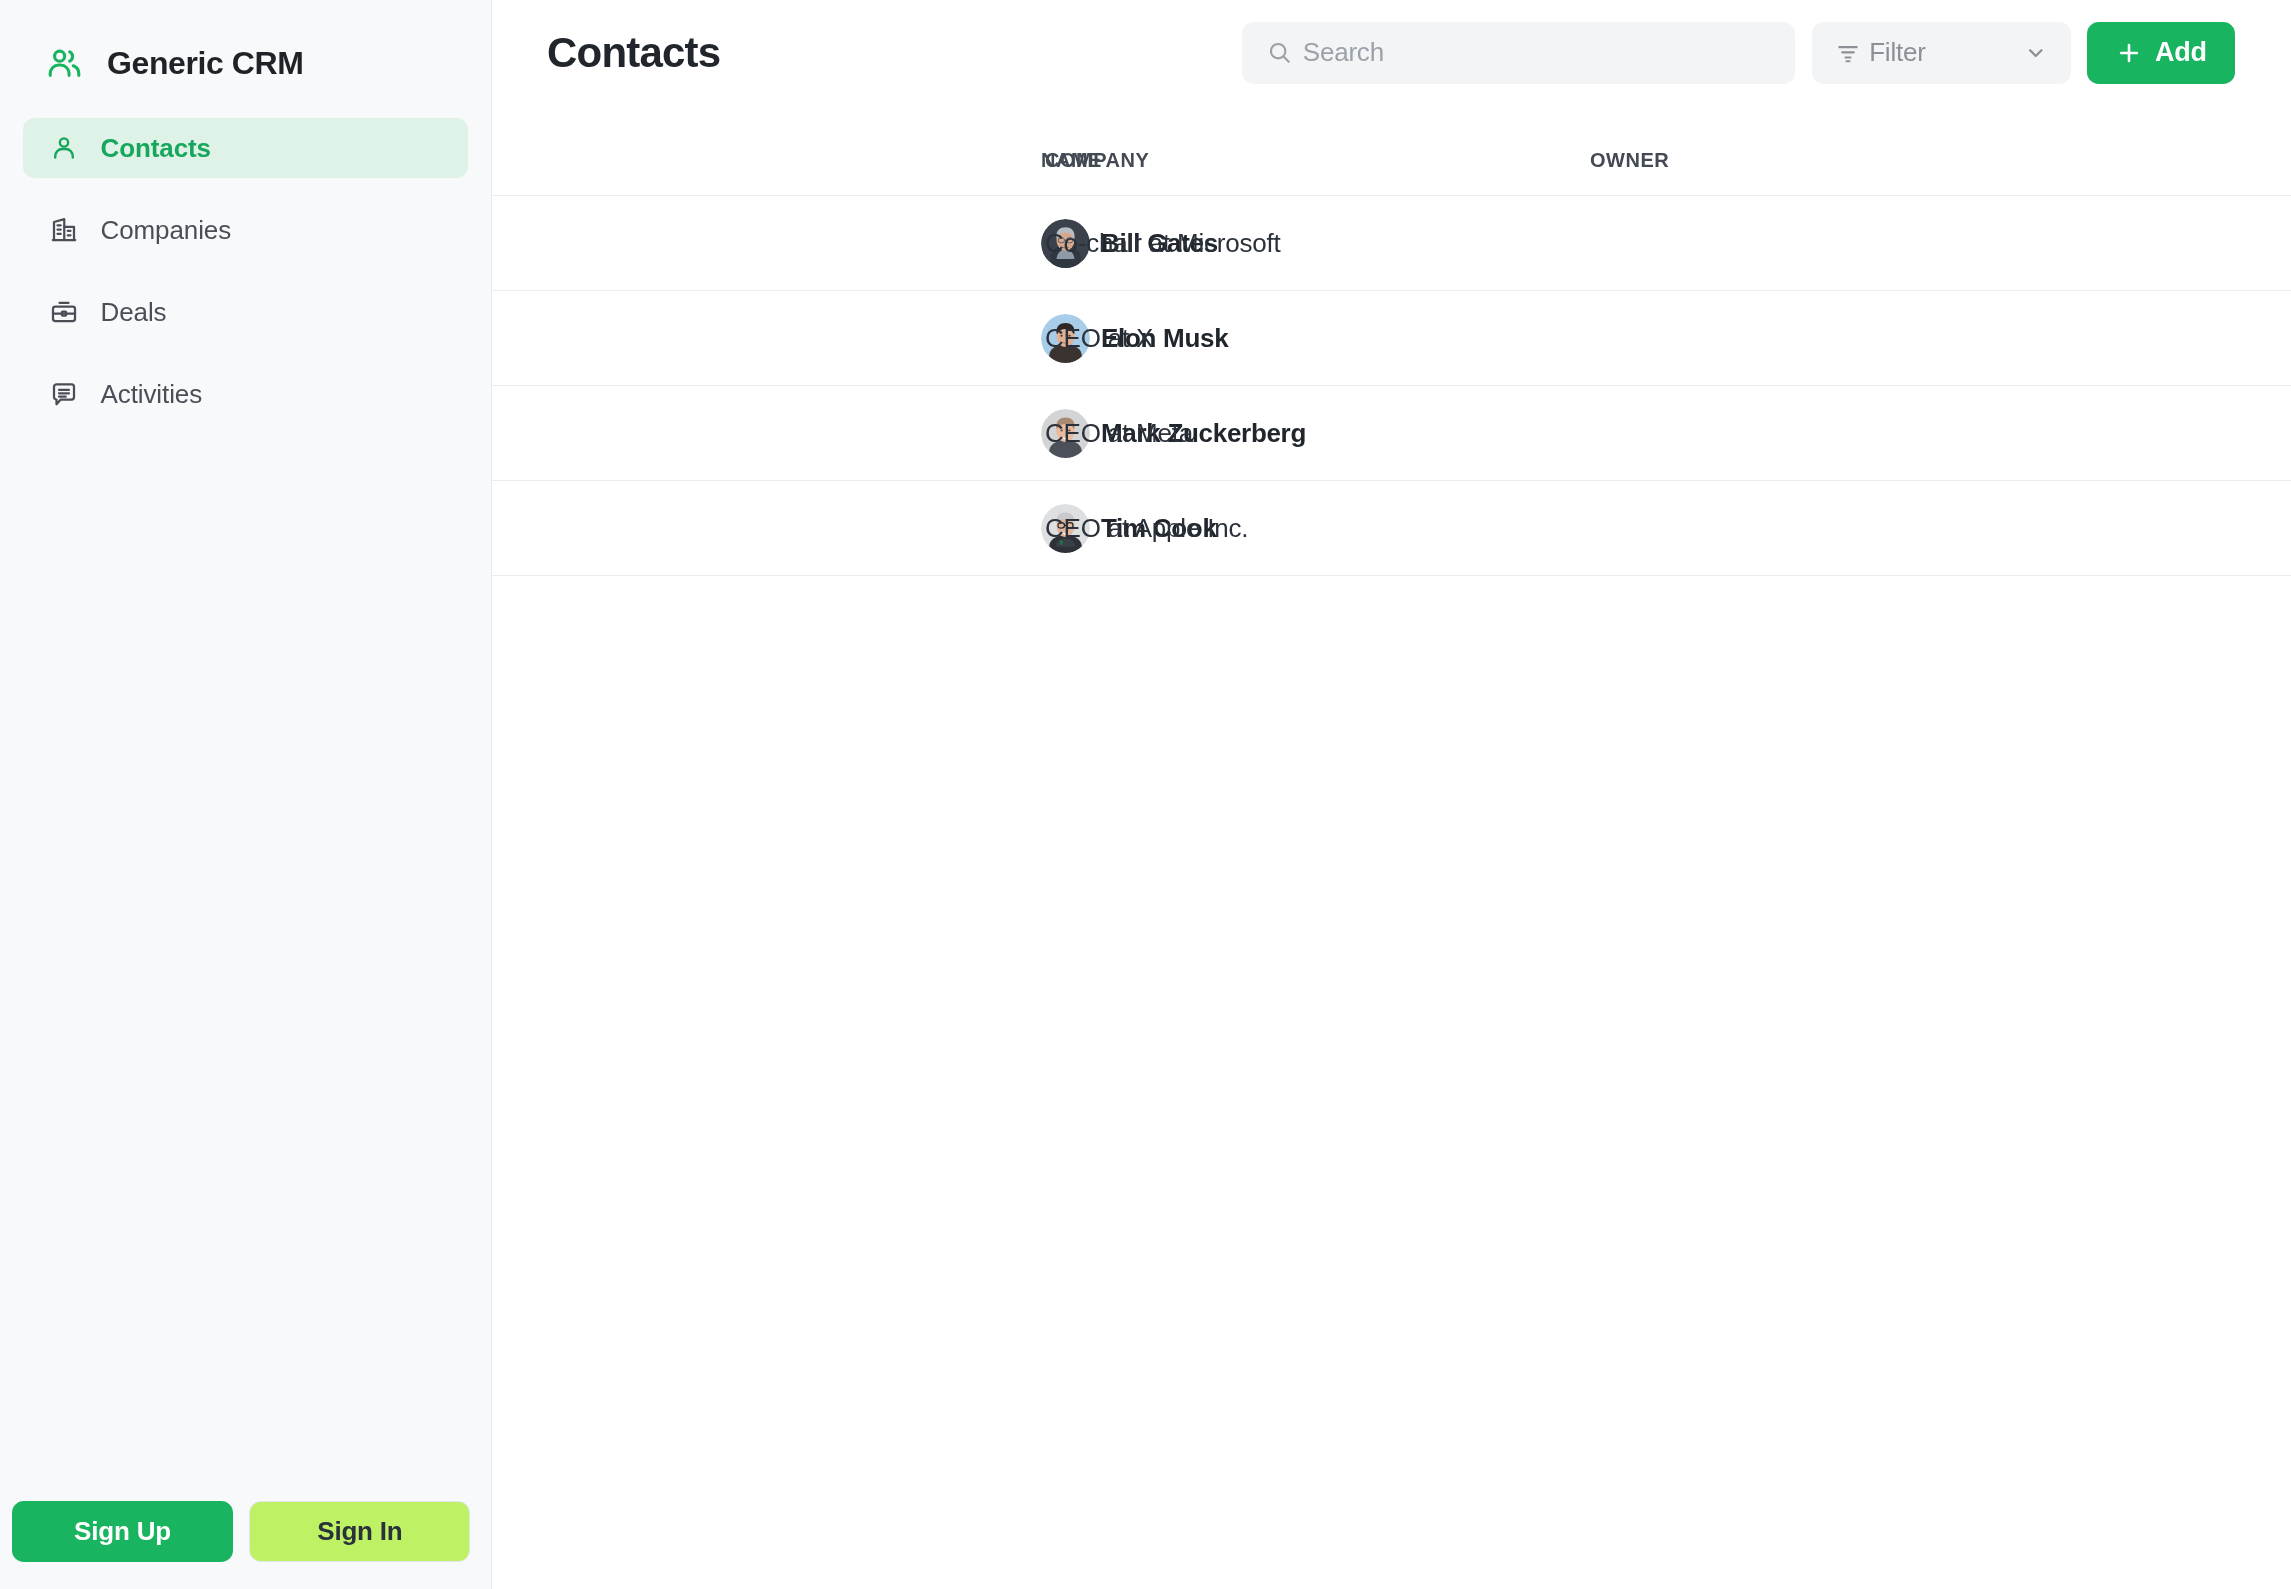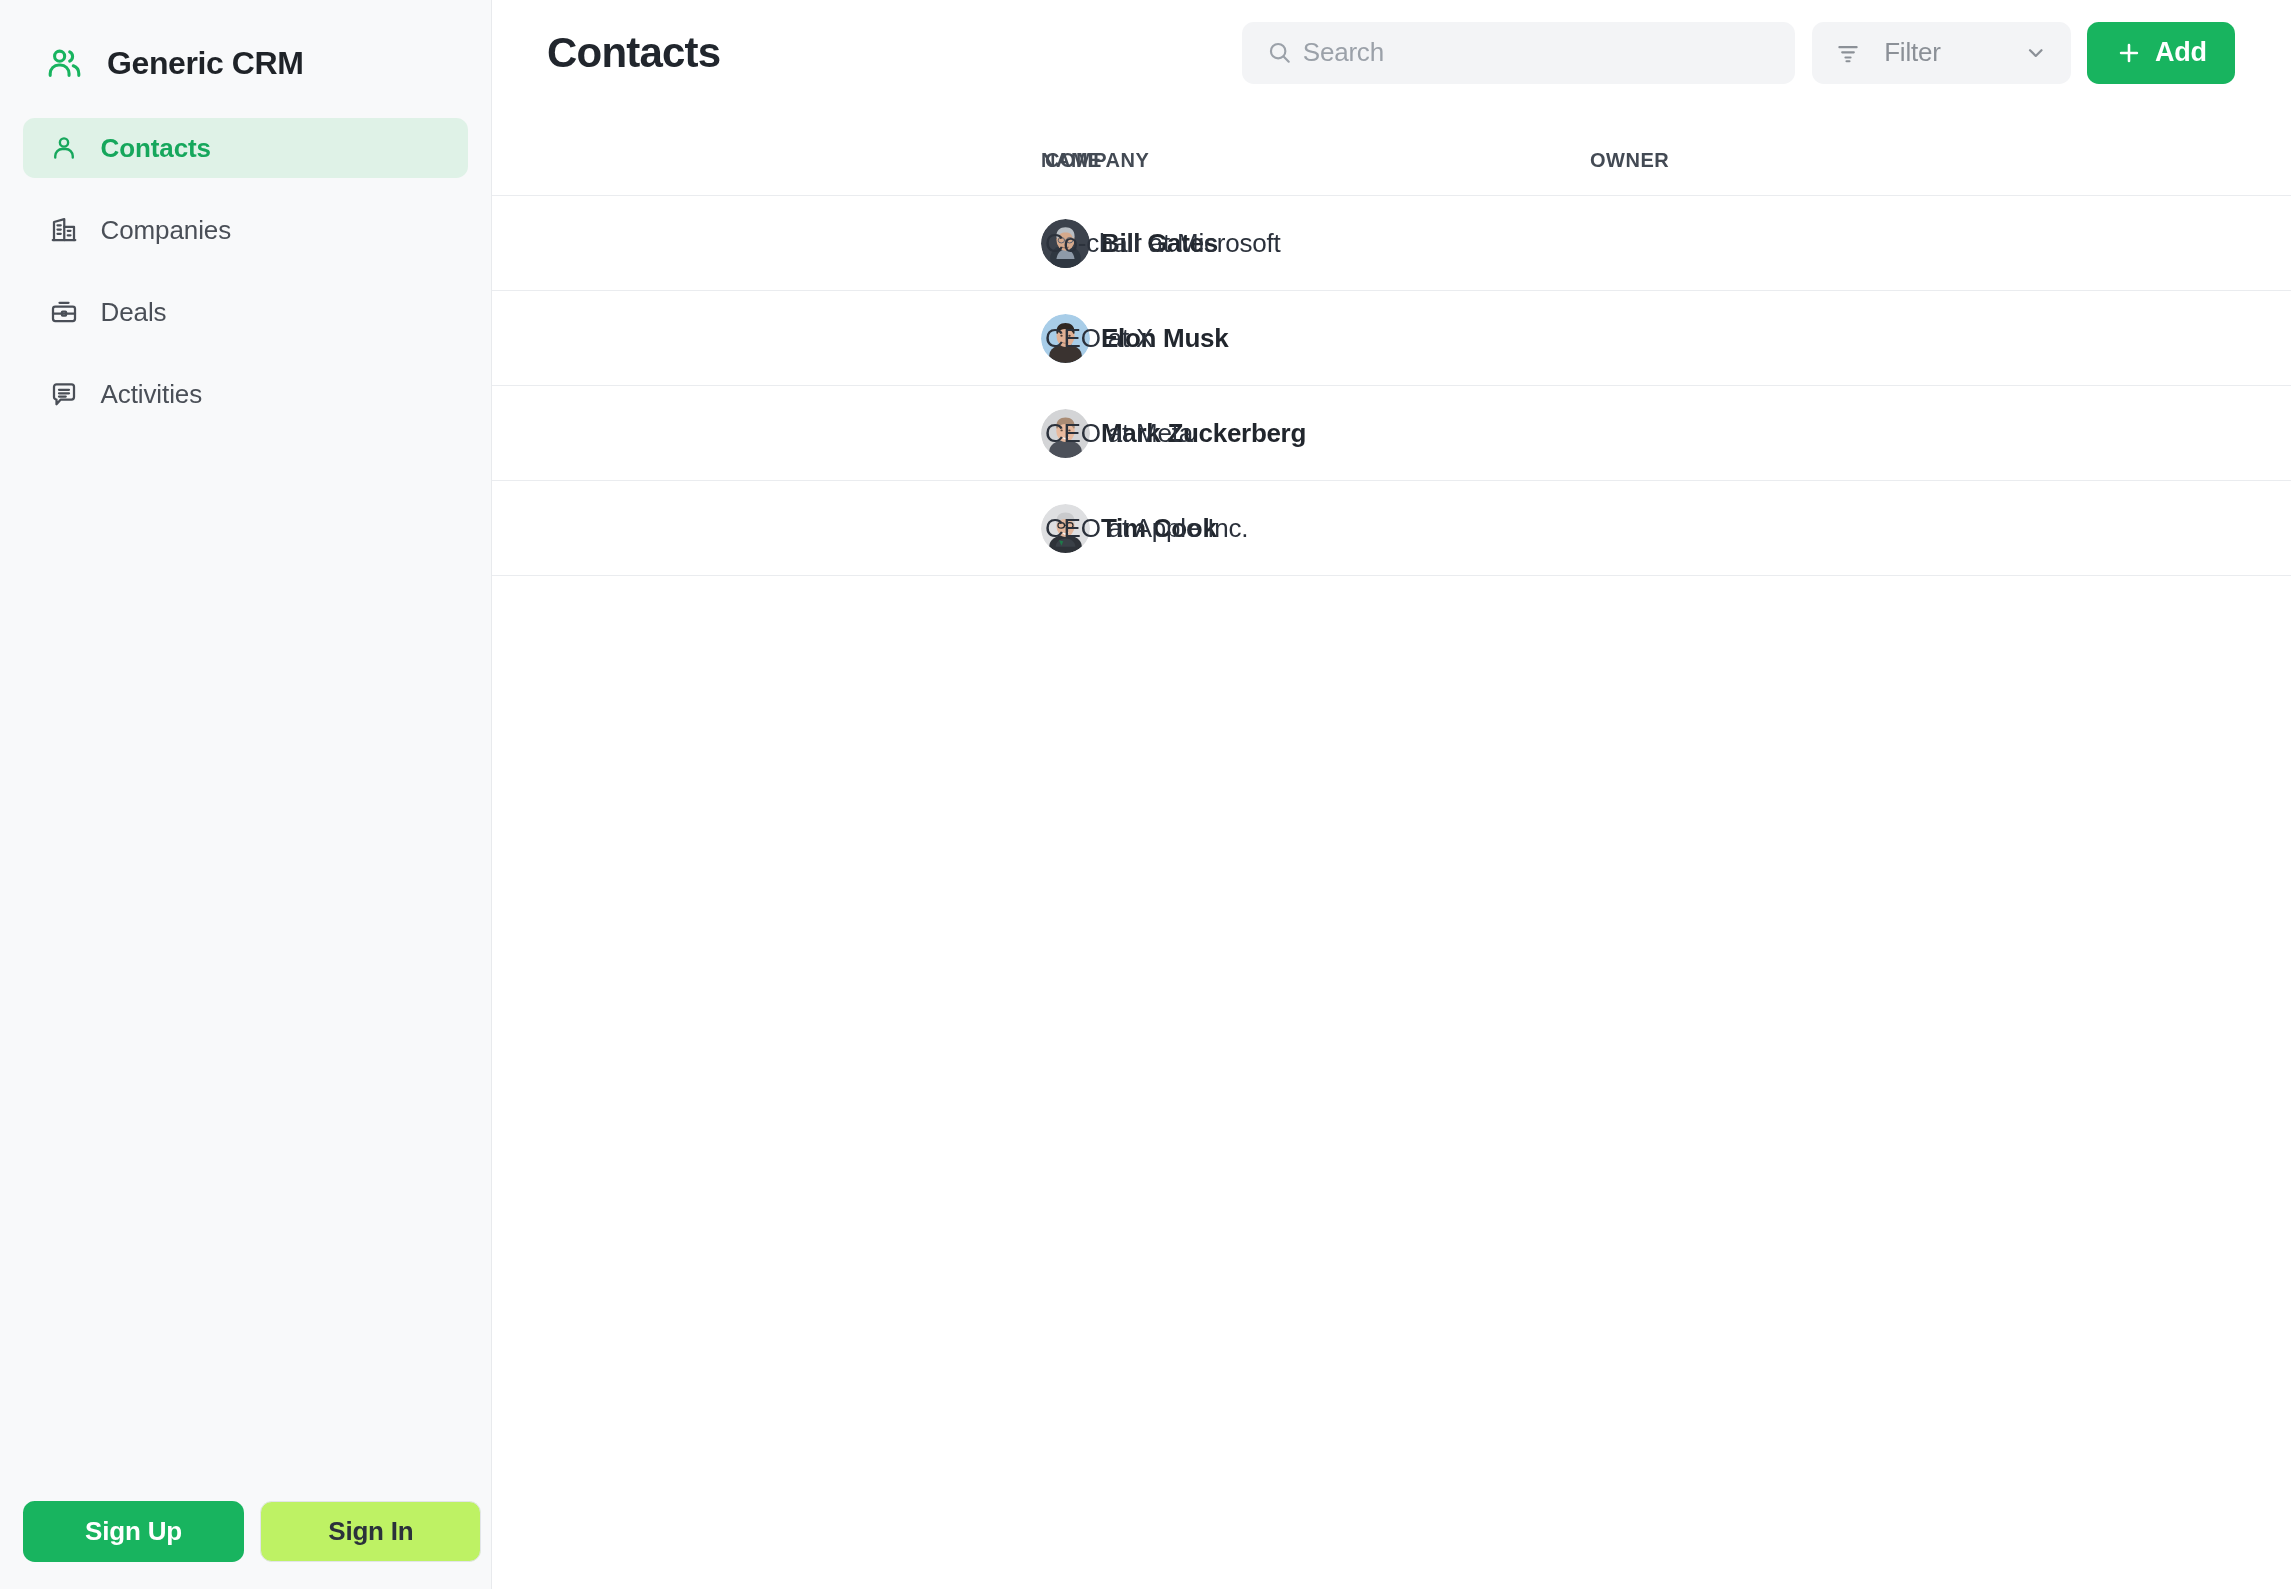--- a/index.html
+++ b/index.html
@@ -72,21 +72,21 @@
     color: #4A4F57;
     letter-spacing: -0.1px;
     white-space: nowrap;
   }
   .nav-item.active { background: #DFF2E7; }
   .nav-item.active .nav-label { color: #16A75C; font-weight: bold; }
 
   
   .auth-row {
     position: absolute;
-    left: 23px;
+    left: 12px;
     bottom: 27px;
     display: flex;
     gap: 16.4px;
   }
   .btn-signup {
     width: 221px;
     height: 61px;
     border-radius: 11.8px;
     background: #18B45F;
     color: #ffffff;
@@ -161,21 +161,21 @@
   .search-input::placeholder { color: #9BA1A9; opacity: 1; }
 
   .filter-btn {
     width: 259px;
     height: 62px;
     background: #F3F4F6;
     border-radius: 11.8px;
     display: flex;
     align-items: center;
     padding: 0 22px 0 23.6px;
-    gap: 23px;
+    gap: 8px;
     border: none;
     cursor: pointer;
     margin-right: 16.4px;
     font-family: inherit;
   }
   .filter-btn .filter-icon { width: 26px; height: 26px; flex: 0 0 26px; display: block; }
   .filter-btn .filter-label {
     font-size: 26px;
     color: #8B9097;
     letter-spacing: -0.2px;

